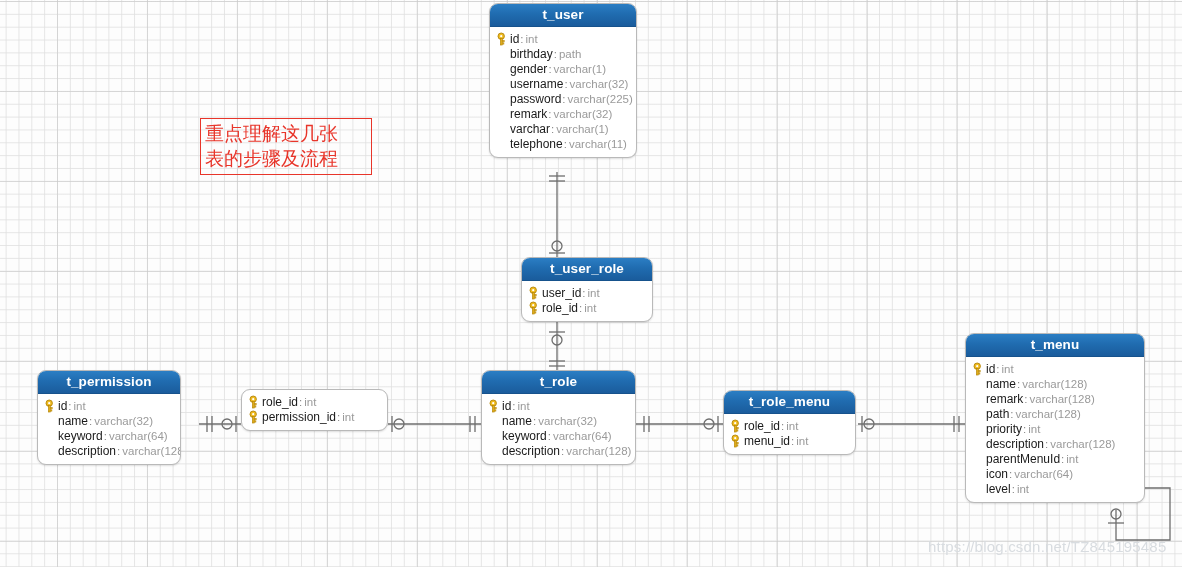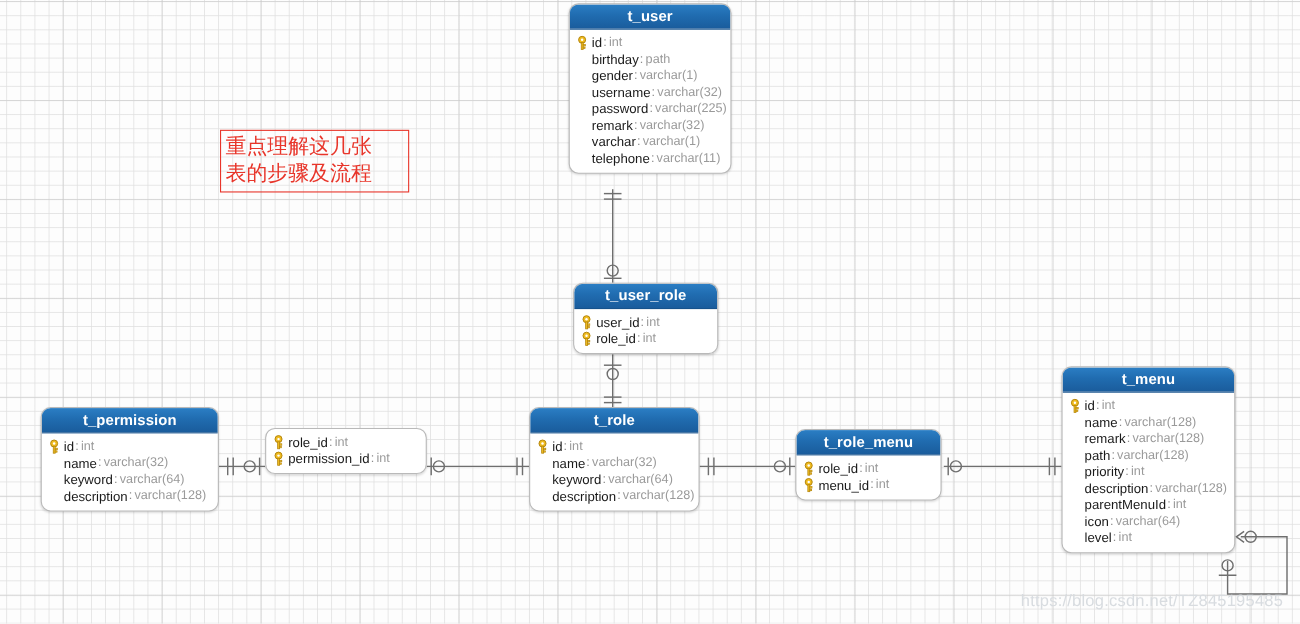--- a/index.html
+++ b/index.html
@@ -183,21 +183,21 @@
       </g>
     </g>
   </svg>
 
   <div id="annotation">
     <div>重点理解这几张</div>
     <div>表的步骤及流程</div>
   </div>
 
   <div id="entities">
-      <div class="entity" style="left: 489px; top: 3px; width: 148px; margin-left: 28px;">
+      <div class="entity" style="left: 489px; top: 3px; width: 148px;">
         <div class="entity-header">t_user</div>
         <div class="entity-body">
           <div class="field">
             <span class="keyslot"><svg width="14" height="14" viewBox="0 0 14 14">
                 <circle cx="5.2" cy="4.2" r="3.2" fill="#f0bc20" stroke="#b4860c" stroke-width="0.9"></circle>
                 <circle cx="5.2" cy="4.2" r="1.1" fill="#ffffff"></circle>
                 <rect x="4.4" y="6.6" width="1.8" height="6.4" fill="#f0bc20" stroke="#b4860c" stroke-width="0.7"></rect>
                 <rect x="6.1" y="8.4" width="2.1" height="1.4" fill="#f0bc20" stroke="#b4860c" stroke-width="0.6"></rect>
                 <rect x="6.1" y="10.8" width="1.8" height="1.3" fill="#f0bc20" stroke="#b4860c" stroke-width="0.6"></rect>
               </svg></span>
@@ -271,21 +271,21 @@
                 <rect x="4.4" y="6.6" width="1.8" height="6.4" fill="#f0bc20" stroke="#b4860c" stroke-width="0.7"></rect>
                 <rect x="6.1" y="8.4" width="2.1" height="1.4" fill="#f0bc20" stroke="#b4860c" stroke-width="0.6"></rect>
                 <rect x="6.1" y="10.8" width="1.8" height="1.3" fill="#f0bc20" stroke="#b4860c" stroke-width="0.6"></rect>
               </svg></span>
             <span class="fname">role_id</span>
             <span class="fsep">:</span>
             <span class="ftype">int</span>
           </div>
         </div>
       </div>
-      <div class="entity" style="left: 37px; top: 370px; width: 162px;">
+      <div class="entity" style="left: 37px; top: 370px; width: 144px;">
         <div class="entity-header">t_permission</div>
         <div class="entity-body">
           <div class="field">
             <span class="keyslot"><svg width="14" height="14" viewBox="0 0 14 14">
                 <circle cx="5.2" cy="4.2" r="3.2" fill="#f0bc20" stroke="#b4860c" stroke-width="0.9"></circle>
                 <circle cx="5.2" cy="4.2" r="1.1" fill="#ffffff"></circle>
                 <rect x="4.4" y="6.6" width="1.8" height="6.4" fill="#f0bc20" stroke="#b4860c" stroke-width="0.7"></rect>
                 <rect x="6.1" y="8.4" width="2.1" height="1.4" fill="#f0bc20" stroke="#b4860c" stroke-width="0.6"></rect>
                 <rect x="6.1" y="10.8" width="1.8" height="1.3" fill="#f0bc20" stroke="#b4860c" stroke-width="0.6"></rect>
               </svg></span>
@@ -398,21 +398,21 @@
                 <rect x="4.4" y="6.6" width="1.8" height="6.4" fill="#f0bc20" stroke="#b4860c" stroke-width="0.7"></rect>
                 <rect x="6.1" y="8.4" width="2.1" height="1.4" fill="#f0bc20" stroke="#b4860c" stroke-width="0.6"></rect>
                 <rect x="6.1" y="10.8" width="1.8" height="1.3" fill="#f0bc20" stroke="#b4860c" stroke-width="0.6"></rect>
               </svg></span>
             <span class="fname">menu_id</span>
             <span class="fsep">:</span>
             <span class="ftype">int</span>
           </div>
         </div>
       </div>
-      <div class="entity" style="left: 965px; top: 333px; width: 158px;">
+      <div class="entity" style="left: 965px; top: 333px; width: 180px;">
         <div class="entity-header">t_menu</div>
         <div class="entity-body">
           <div class="field">
             <span class="keyslot"><svg width="14" height="14" viewBox="0 0 14 14">
                 <circle cx="5.2" cy="4.2" r="3.2" fill="#f0bc20" stroke="#b4860c" stroke-width="0.9"></circle>
                 <circle cx="5.2" cy="4.2" r="1.1" fill="#ffffff"></circle>
                 <rect x="4.4" y="6.6" width="1.8" height="6.4" fill="#f0bc20" stroke="#b4860c" stroke-width="0.7"></rect>
                 <rect x="6.1" y="8.4" width="2.1" height="1.4" fill="#f0bc20" stroke="#b4860c" stroke-width="0.6"></rect>
                 <rect x="6.1" y="10.8" width="1.8" height="1.3" fill="#f0bc20" stroke="#b4860c" stroke-width="0.6"></rect>
               </svg></span>

